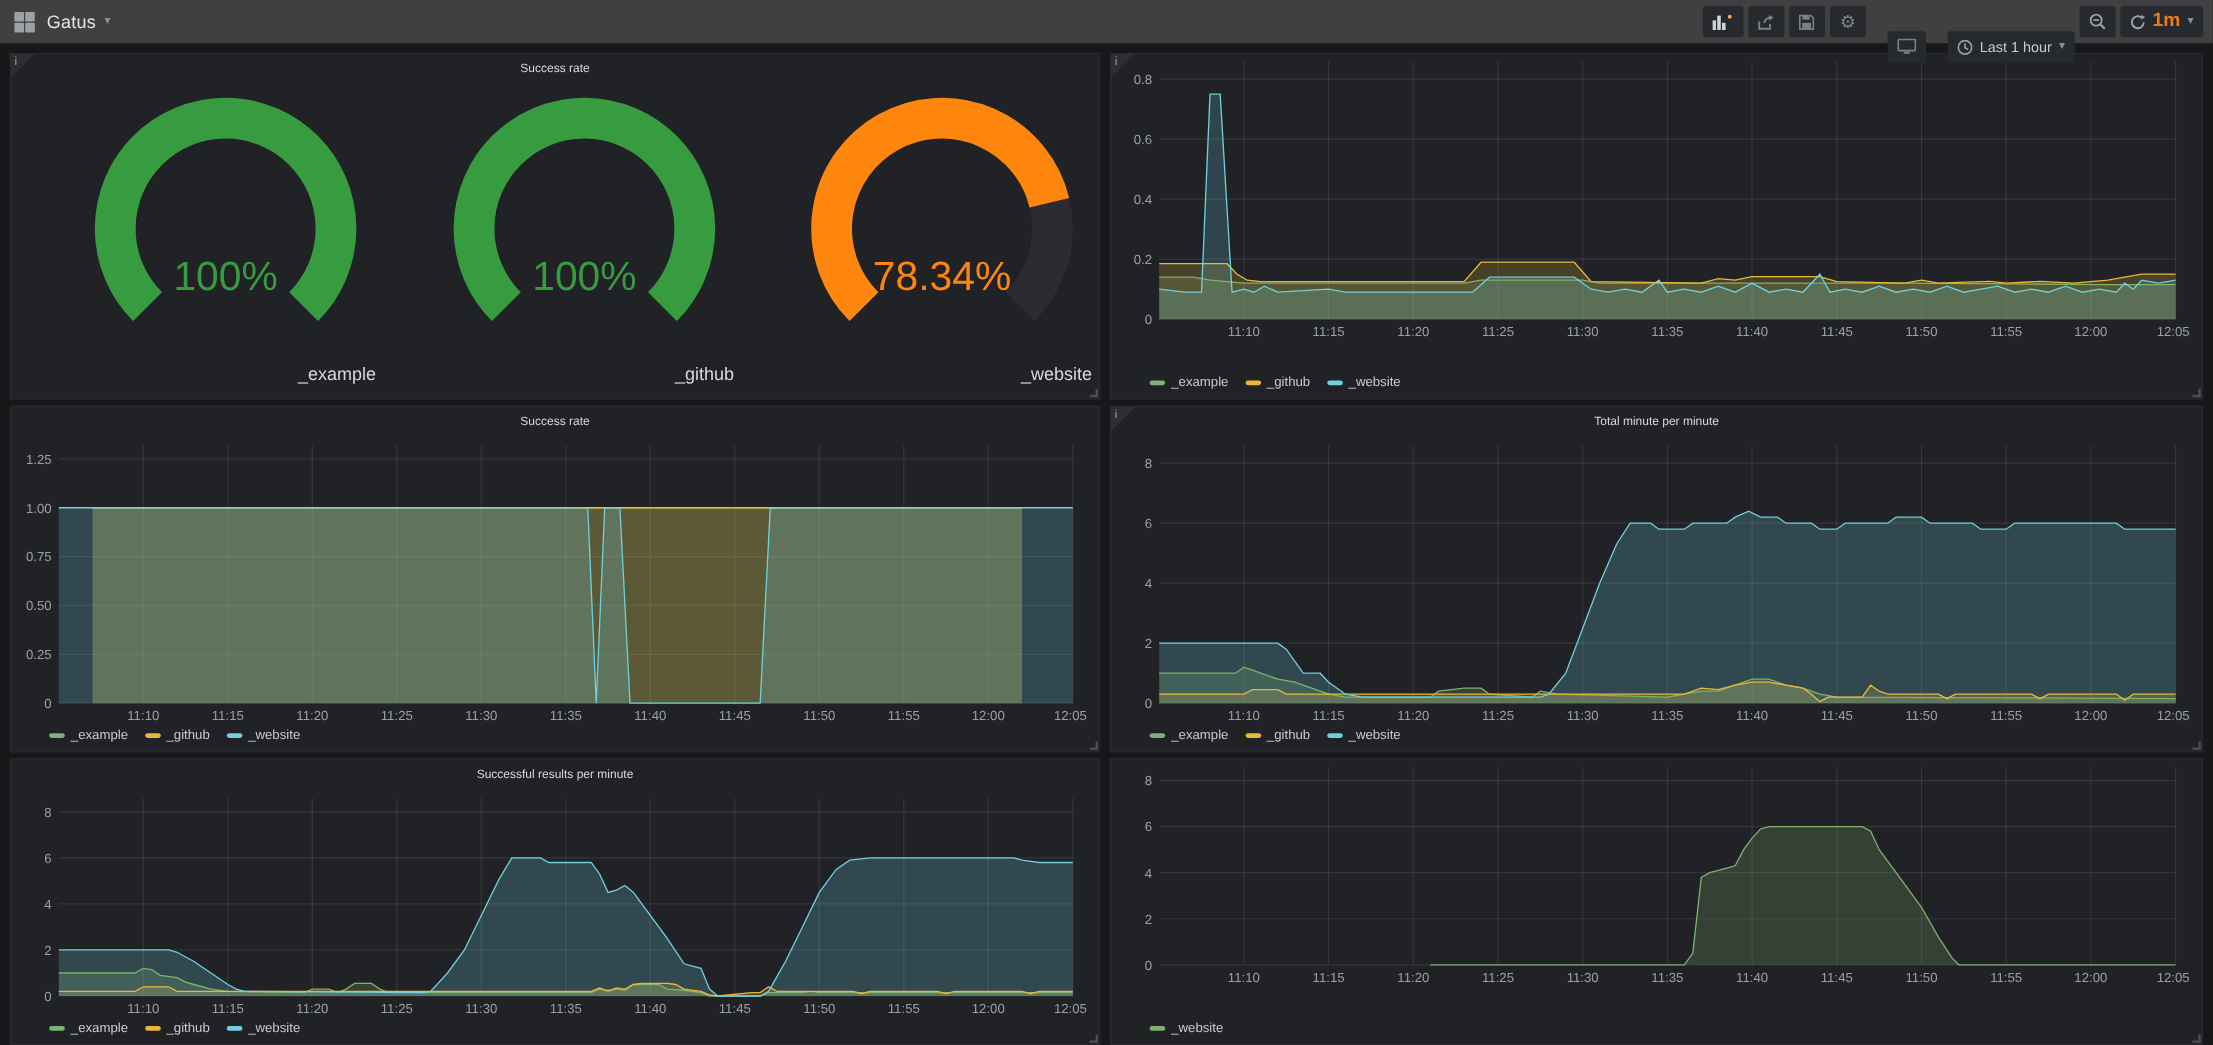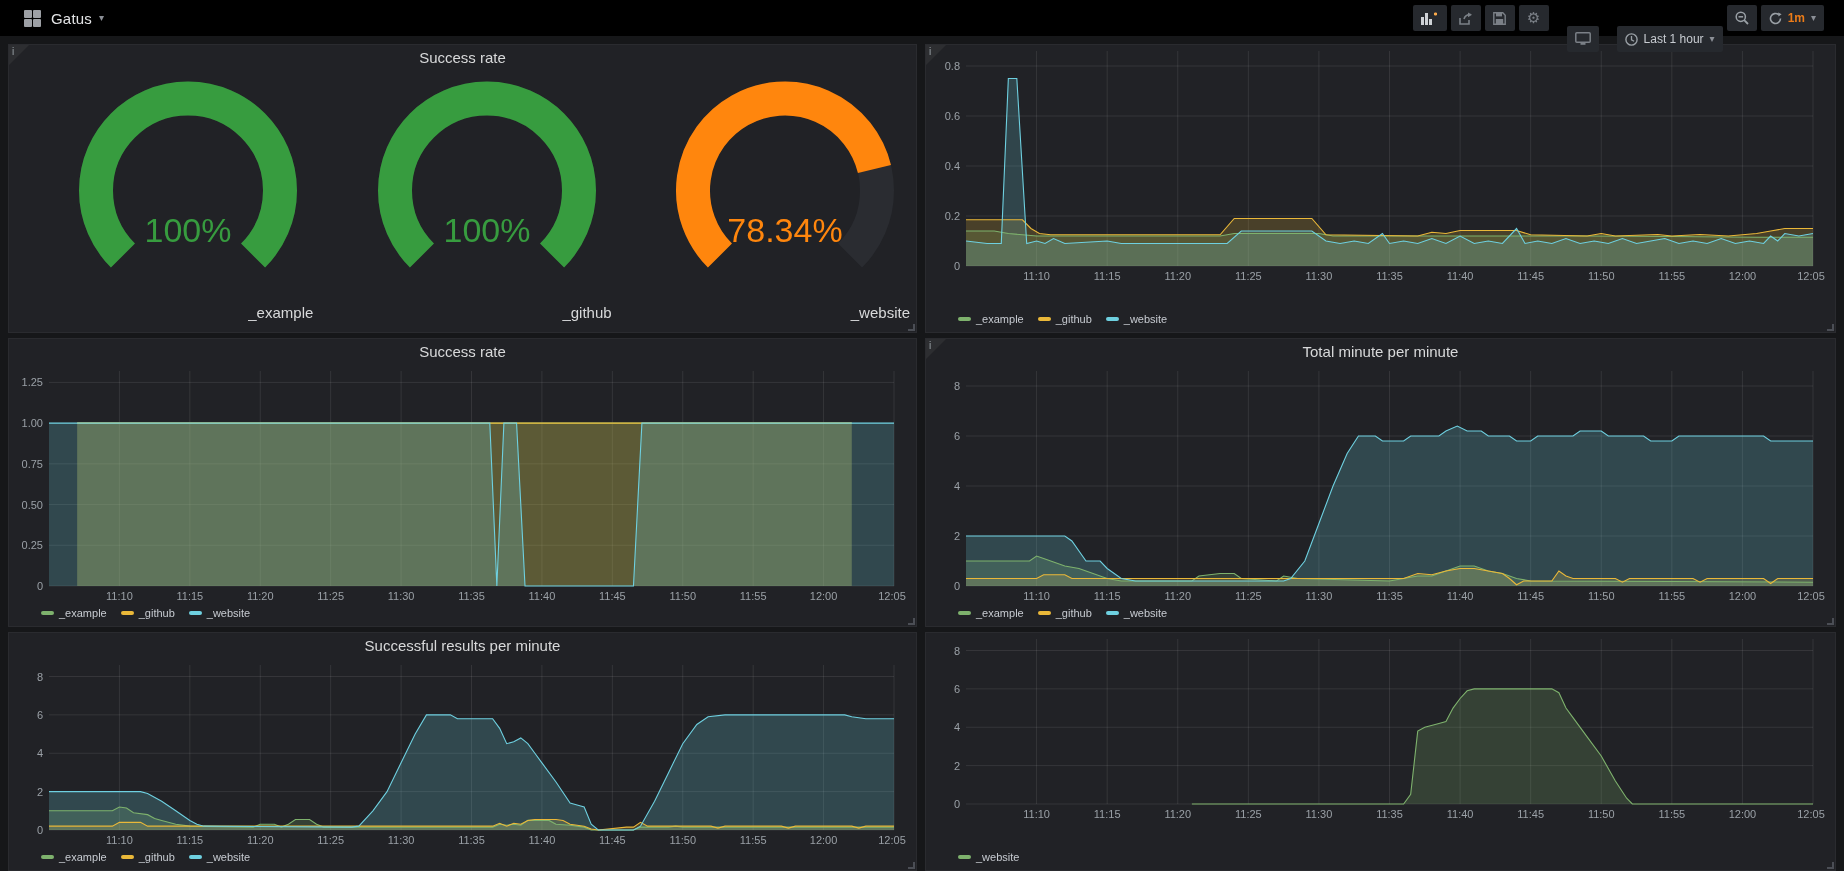--- a/index.html
+++ b/index.html
@@ -1,43 +1,43 @@
 <!DOCTYPE html>
 <html><head>
 <meta charset="utf-8">
 <style>
   * { margin:0; padding:0; box-sizing:border-box; }
   html,body { width:1844px; height:871px; overflow:hidden; background:#161719;
     font-family:"Liberation Sans","DejaVu Sans",sans-serif; }
 
   
   .navbar { position:absolute; top:0; left:0; width:1844px; height:36px;
-    background:#000000; display:flex; align-items:center; padding:0 20px; z-index:5; }
+    background:#404040; display:flex; align-items:center; padding:0 8px; z-index:5; }
   .nav-left { display:flex; align-items:center; gap:10px; }
   .logo-grid { width:17px; height:17px; display:grid; grid-template-columns:8px 8px; grid-template-rows:8px 8px; gap:1px; margin-left:4px; cursor:pointer; }
   .logo-grid span { background:#9da0a5; border-radius:1px; }
   .dash-title { color:#e3e4e6; font-size:15px; font-weight:500; letter-spacing:.2px; cursor:pointer; display:flex; align-items:center; gap:7px; }
   .caret { color:#8b8f96; font-size:10px; line-height:1; }
   .nav-right { margin-left:auto; display:flex; align-items:center; gap:4px; }
   .nav-btn { height:26px; min-width:30px; padding:0 8px; background:#26292e; border:none; border-radius:2px;
     color:#889; display:flex; align-items:center; justify-content:center; gap:6px; cursor:pointer; }
   .nav-btn svg { display:block; }
   .nav-btn.text { color:#c7cbd1; font-size:12px; }
   .gap-l { margin-left:14px;margin-top:42px; }
-  .orange-txt { color:#eb7b18; font-size:12px; font-weight:600; }
+  .orange-txt { color:#eb7b18; font-size:16px; font-weight:600; }
   .gear-glyph { font-size:15px; color:#7b8087; }
 
   
   .dash { position:absolute; top:36px; left:0; width:1844px; padding:8px;
     display:grid; grid-template-columns:909px 911px; grid-template-rows:289px 289px 239px;
     column-gap:8px; row-gap:5px; }
   .panel { position:relative; background:#212226; border:1px solid rgba(255,255,255,0.045);
     display:flex; flex-direction:column; padding:0 6px 4px 6px; }
   .panel-title { height:26px; line-height:26px; text-align:center; color:#d8d9da;
-    font-size:15px; font-weight:500; flex:0 0 auto; cursor:pointer; }
+    font-size:10px; font-weight:500; flex:0 0 auto; cursor:pointer; }
   .info-corner { position:absolute; top:0; left:0; width:0; height:0;
     border-top:20px solid rgba(255,255,255,0.055); border-right:20px solid transparent; cursor:pointer; }
   .info-corner i { position:absolute; top:-19px; left:3px; font-style:normal; font-size:10px; color:#9aa0a6; }
   .resize-handle { position:absolute; right:1px; bottom:1px; width:7px; height:7px;
     border-right:2px solid #4b4e55; border-bottom:2px solid #4b4e55; cursor:nwse-resize; }
 
   .chart-area { flex:1 1 auto; min-height:0; cursor:crosshair; }
   .chart-area svg { display:block; }
   .legend-row { flex:0 0 18px; display:flex; align-items:center; gap:14px; padding-left:26px; }
   .legend-item { display:flex; align-items:center; gap:5px; cursor:pointer; }

